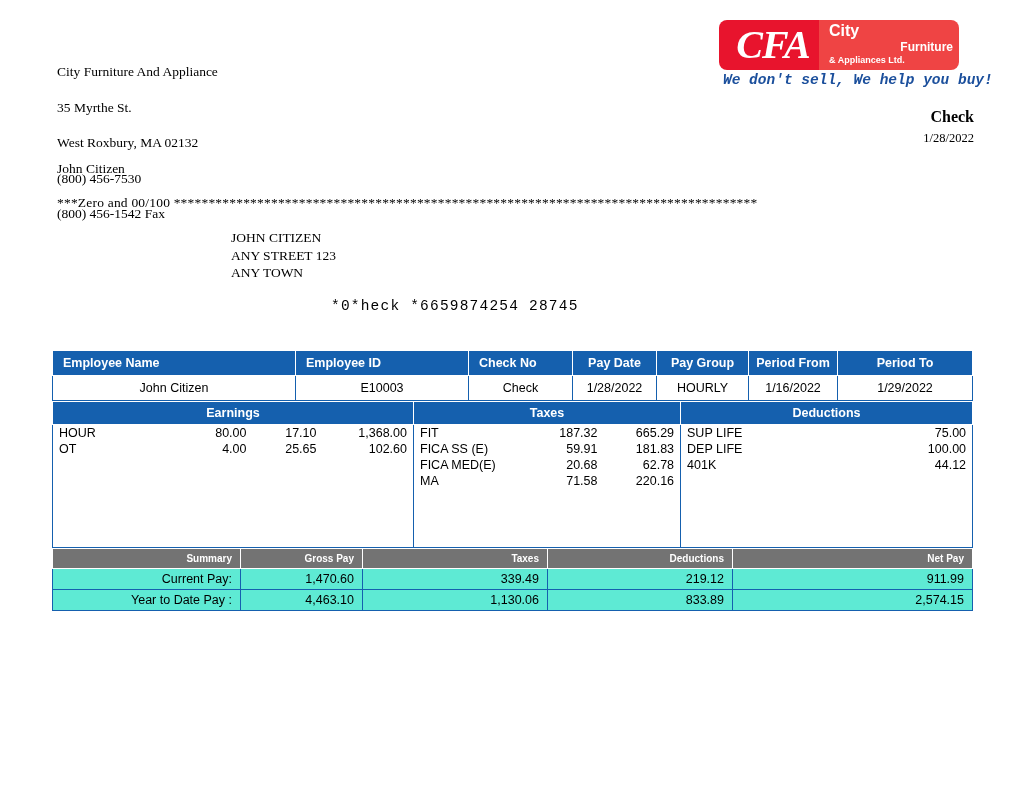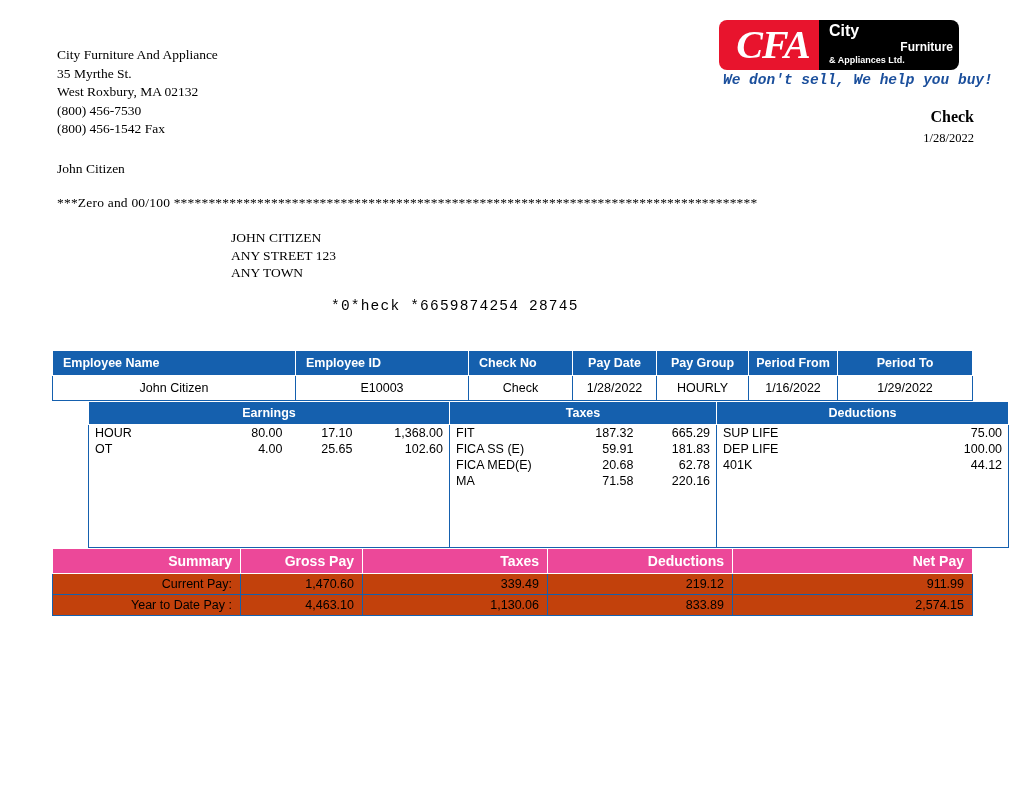--- a/index.html
+++ b/index.html
@@ -23,21 +23,21 @@
   }
 
   
   .company-block {
     position: absolute;
     left: 57px;
     top: 46px;
     font-size: 13.5px;
     line-height: 18.5px;
   }
-  .company-block div { white-space: nowrap; }
+  .company-block div { white-space: nowrap; margin-top: 17px; }
 
   
   .logo-wrap {
     position: absolute;
     right: 65px;
     top: 20px;
     width: 240px;
     height: 72px;
   }
   .logo-box {
@@ -57,21 +57,21 @@
     font-style: italic;
     font-size: 40px;
     line-height: 50px;
     text-align: center;
     letter-spacing: -1px;
   }
   .logo-blue {
     position: absolute;
     left: 100px; top: 0;
     width: 140px; height: 50px;
-    background: #000000;
+    background: #ef4444;
     border-radius: 0 8px 8px 0;
     color: #ffffff;
     padding: 3px 6px 0 10px;
     box-sizing: border-box;
   }
   .logo-blue .l1 {
     font-family: "Liberation Sans", sans-serif;
     font-weight: bold;
     font-size: 16px;
     line-height: 16px;
@@ -205,40 +205,39 @@
     background: #ffffff;
     white-space: nowrap;
   }
   .body-cell.l { text-align: left; }
   .body-cell.r { text-align: right; }
 
   .detail-table {
     border-left: 1px solid #1560ae;
     border-right: 1px solid #1560ae;
     border-bottom: 1px solid #1560ae;
-    margin-left: 36px;
   }
   .vline-r { border-right: 1px solid #1560ae; }
 
   .summary-table { margin-top: 0; }
   .sum-hdr {
-    background: #ec4899;
-    color: #ffffff;
-    font-weight: bold;
-    font-size: 14px;
+    background: #737373;
+    color: #ffffff;
+    font-weight: bold;
+    font-size: 10px;
     text-align: right;
     padding: 4px 8px;
     border: 1px solid #ffffff;
   }
   .sum-cell {
     font-size: 12.5px;
     text-align: right;
     padding: 3px 8px;
     border: 1px solid #1560ae;
-    background: #c2410c;
+    background: #5eead4;
   }
   .spacer-row td {
     height: 56px;
     background: #ffffff;
   }
 </style>
 </head>
 <body>
 
 <div class="page">

